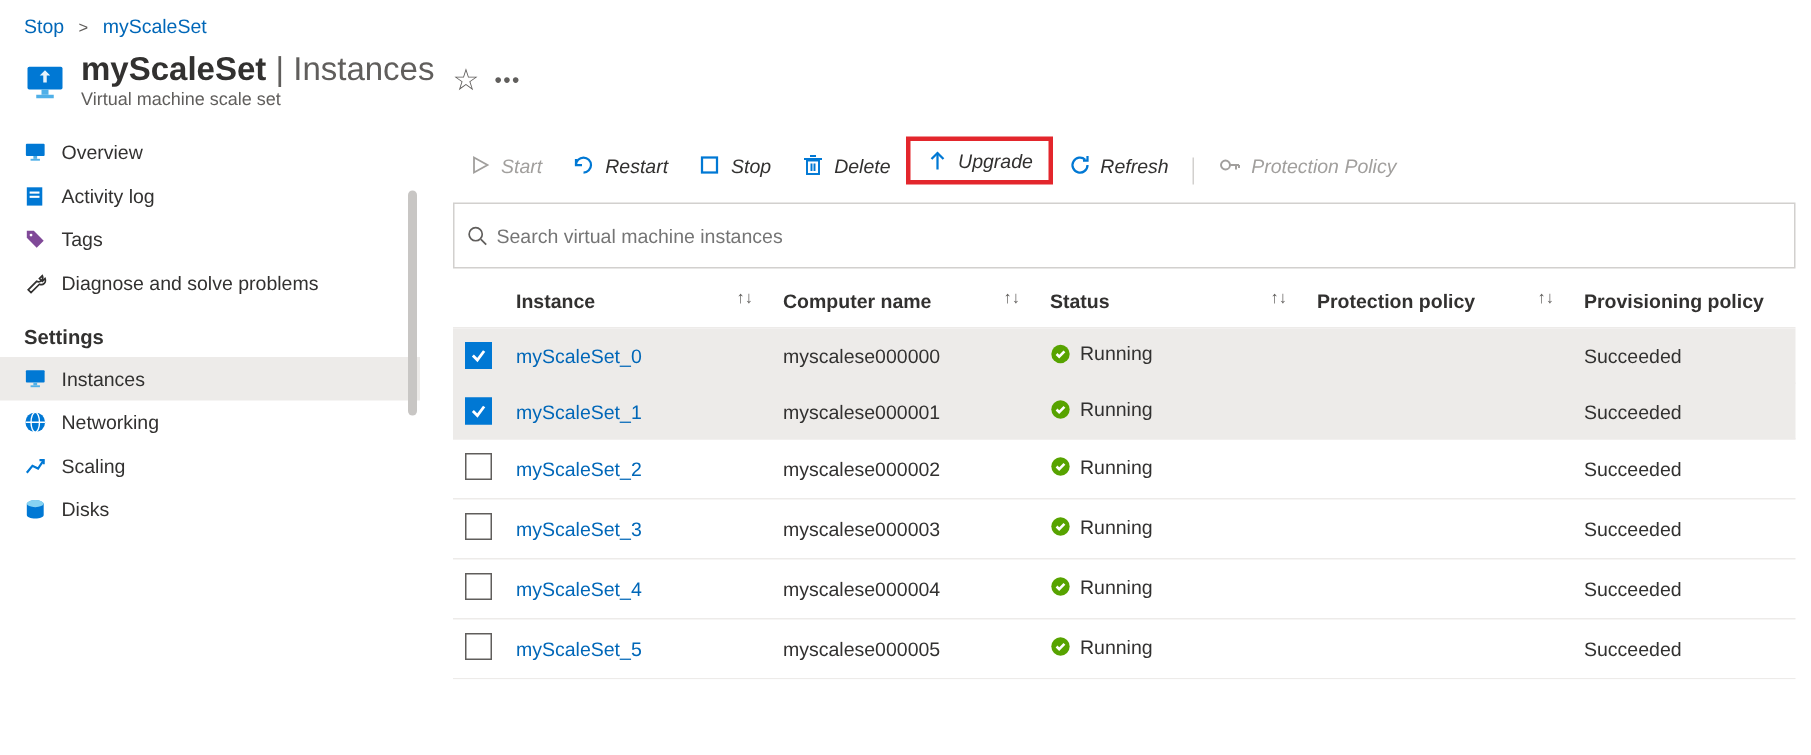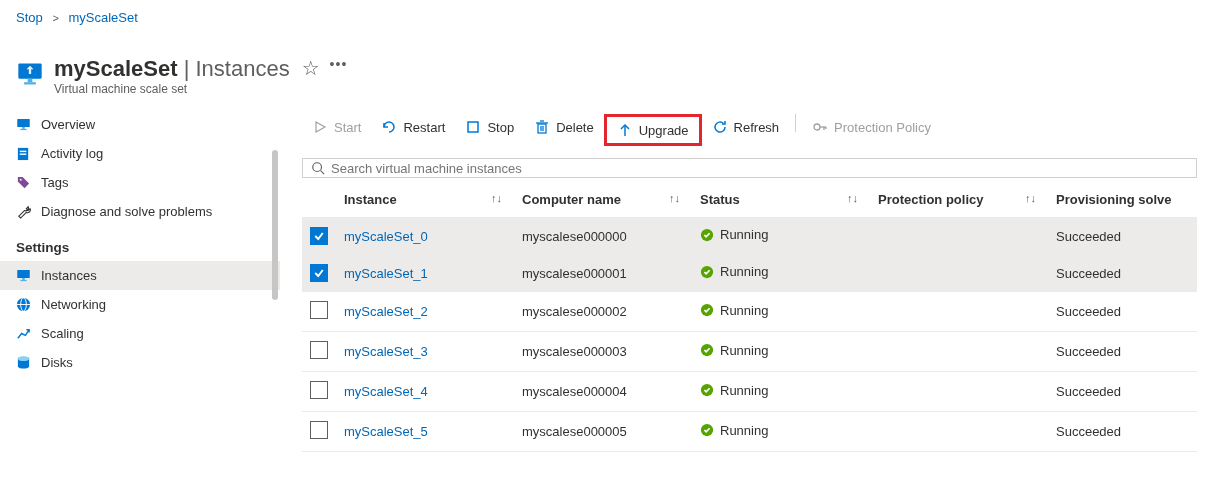--- a/index.html
+++ b/index.html
@@ -2,21 +2,21 @@
 <html><head>
   <meta charset="utf-8">
   <style>
     * { margin: 0; padding: 0; box-sizing: border-box; font-family: "Segoe UI", Arial, sans-serif; }
     body { background: #fff; font-size: 13px; color: #323130; width: 1207px; }
     a { color: #0067b8; text-decoration: none; }
 
     .breadcrumb { padding: 10px 16px 2px; font-size: 13px; }
     .breadcrumb .sep { color: #605e5c; margin: 0 6px; font-size: 11px; }
 
-    .header { display: flex; align-items: flex-start; padding: 6px 16px 14px; margin-top: 23px; }
+    .header { display: flex; align-items: center; padding: 6px 16px 14px; }
     .vmss-icon { width: 28px; height: 28px; margin-right: 10px; margin-top: 4px; fill: #0078d4; }
     .title { font-size: 22px; font-weight: 600; }
     .title .light { font-weight: 400; color: #605e5c; }
     .subtitle { font-size: 12px; color: #605e5c; margin-top: 0px; }
     .star { color: #605e5c; margin-left: 12px; font-size: 20px; cursor: pointer; }
     .dots { color: #605e5c; margin-left: 10px; font-size: 14px; cursor: pointer; letter-spacing: 1px; }
 
     .layout { display: flex; }
     .sidebar { width: 280px; flex-shrink: 0; padding: 0 0 10px 0; position: relative; }
     .sidebar-top { display: flex; align-items: center; padding: 0 14px 6px; gap: 10px; }
@@ -27,29 +27,29 @@
     .scroll-track { position: absolute; right: 2px; top: 40px; width: 6px; height: 360px; }
     .scroll-thumb { width: 6px; height: 150px; background: #c8c6c4; border-radius: 3px; }
 
     .nav-item { display: flex; align-items: center; padding: 7px 16px; gap: 10px; cursor: pointer; color: #323130; }
     .nav-item.active { background: #edebe9; }
     .nav-icon { width: 15px; height: 15px; flex-shrink: 0; }
     .nav-section { padding: 14px 16px 6px; font-weight: 600; color: #323130; font-size: 13.5px; }
 
     .main { flex: 1; padding: 0 10px 0 22px; overflow: hidden; }
 
-    .toolbar { display: flex; align-items: flex-start; gap: 0px; padding: 4px 0 12px; }
+    .toolbar { display: flex; align-items: flex-end; gap: 0px; padding: 4px 0 12px; font-style: italic; }
     .toolbar-btn { display: flex; align-items: center; gap: 6px; padding: 5px 10px; cursor: pointer; color: #323130; }
     .toolbar-btn.disabled { color: #a19f9d; }
     .toolbar-btn.disabled svg { stroke: #a19f9d; fill: none; }
     .toolbar-btn svg { width: 16px; height: 16px; }
     .toolbar-sep { width: 1px; height: 18px; background: #d2d0ce; margin: 0 6px; }
     .highlight-box { border: 3px solid #e3262c; display: flex; }
 
-    .filter-box { display: flex; align-items: center; border: 1px solid #d2d0ce; height: 20px; padding: 0 8px; gap: 6px; margin-bottom: 4px; }
+    .filter-box { display: flex; align-items: center; border: 1px solid #d2d0ce; height: 44px; padding: 0 8px; gap: 6px; margin-bottom: 4px; }
     .filter-box input { border: none; outline: none; flex: 1; font-size: 13px; color: #605e5c; }
 
     table { width: 100%; border-collapse: collapse; }
     th { text-align: left; font-weight: 600; padding: 10px 8px; border-bottom: 1px solid #edebe9; white-space: nowrap; font-size: 13px; }
     th .sort-icon { float: right; color: #605e5c; font-size: 11px; margin-right: 4px; }
     td { padding: 9px 8px; border-bottom: 1px solid #edebe9; font-size: 13px; }
     tr.selected td { background: #edebe9; }
     .chk { width: 18px; height: 18px; border: 1px solid #605e5c; display: inline-flex; align-items: center; justify-content: center; cursor: pointer; }
     .chk.checked { background: #0078d4; border-color: #0078d4; color: #fff; }
     .chk svg { width: 12px; height: 12px; stroke: #fff; fill: none; stroke-width: 2.5; }
@@ -223,21 +223,21 @@
     </div>
 
     <table>
       <thead>
         <tr>
           <th style="width:34px"></th>
           <th style="width:178px"><span>Instance</span><span class="sort-icon">↑↓</span></th>
           <th style="width:178px"><span>Computer name</span><span class="sort-icon">↑↓</span></th>
           <th style="width:178px"><span>Status</span><span class="sort-icon">↑↓</span></th>
           <th style="width:178px"><span>Protection policy</span><span class="sort-icon">↑↓</span></th>
-          <th><span>Provisioning solve</span></th>
+          <th><span>Provisioning policy</span></th>
         </tr>
       </thead>
       <tbody id="rows">
           <tr class="selected">
     <td><span class="chk checked">
                 <svg viewBox="0 0 16 16">
                   <polyline points="3,8 7,12 13,4"></polyline>
                 </svg>
               </span></td>
     <td><a href="#" class="instance-link">myScaleSet_0</a></td>

